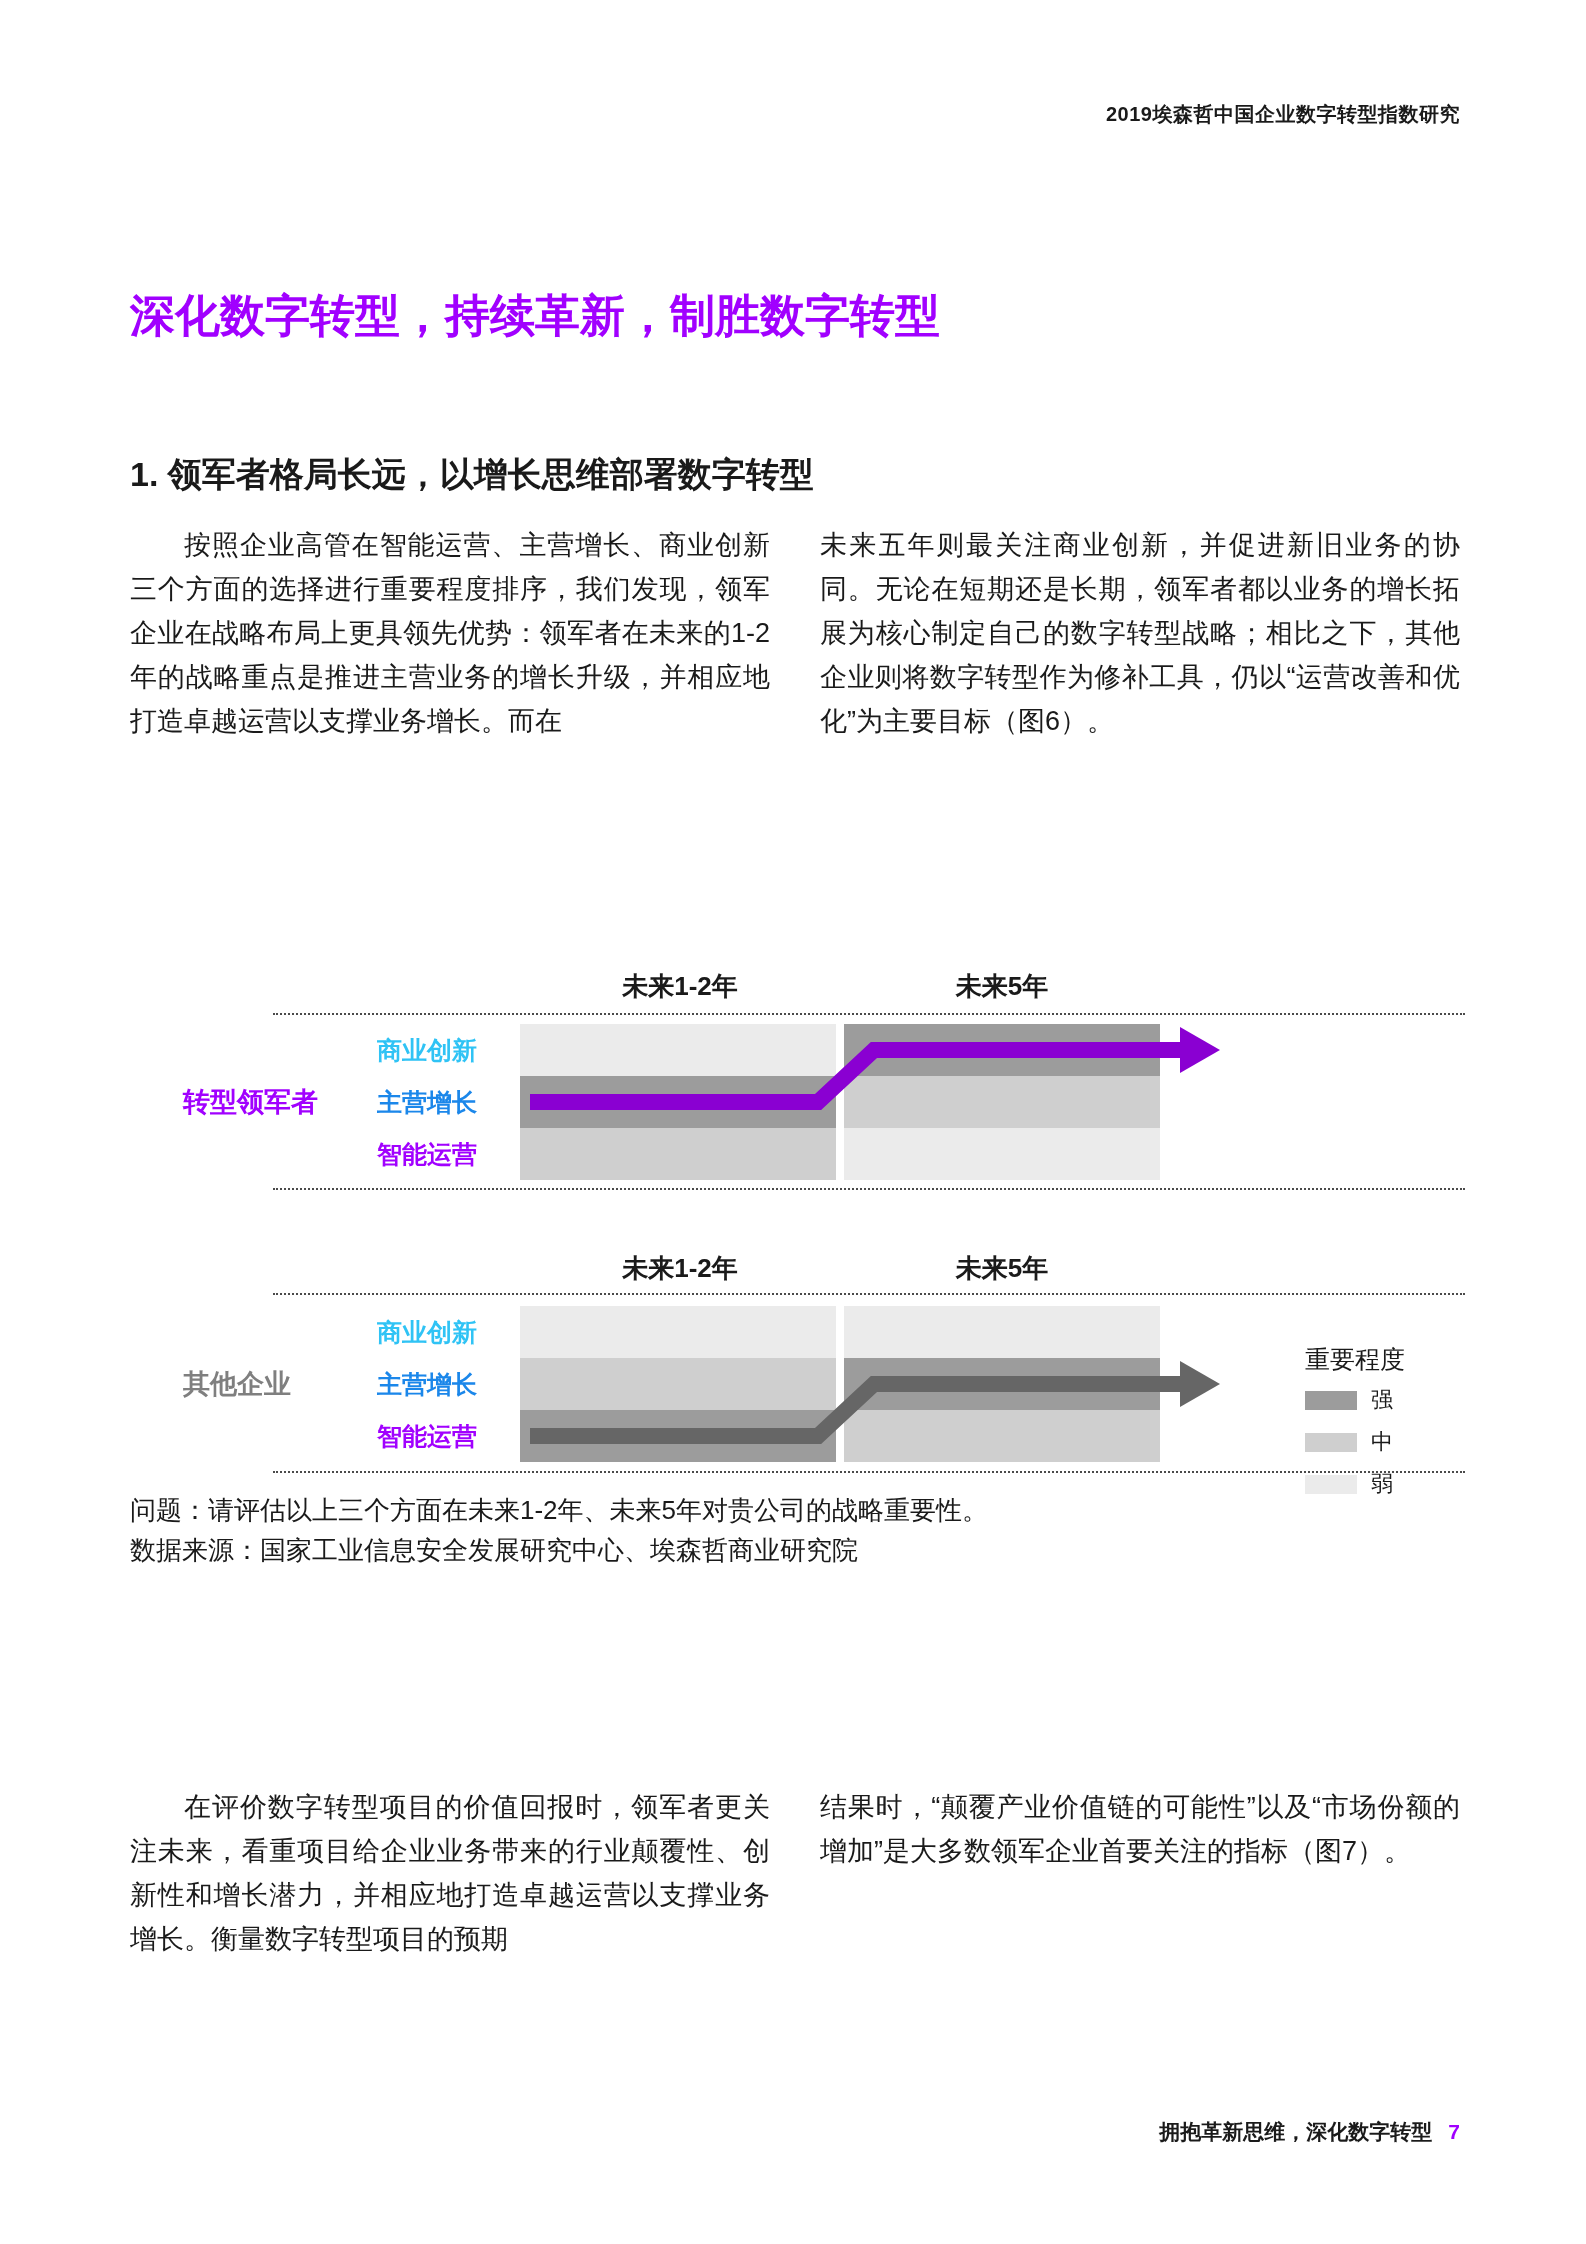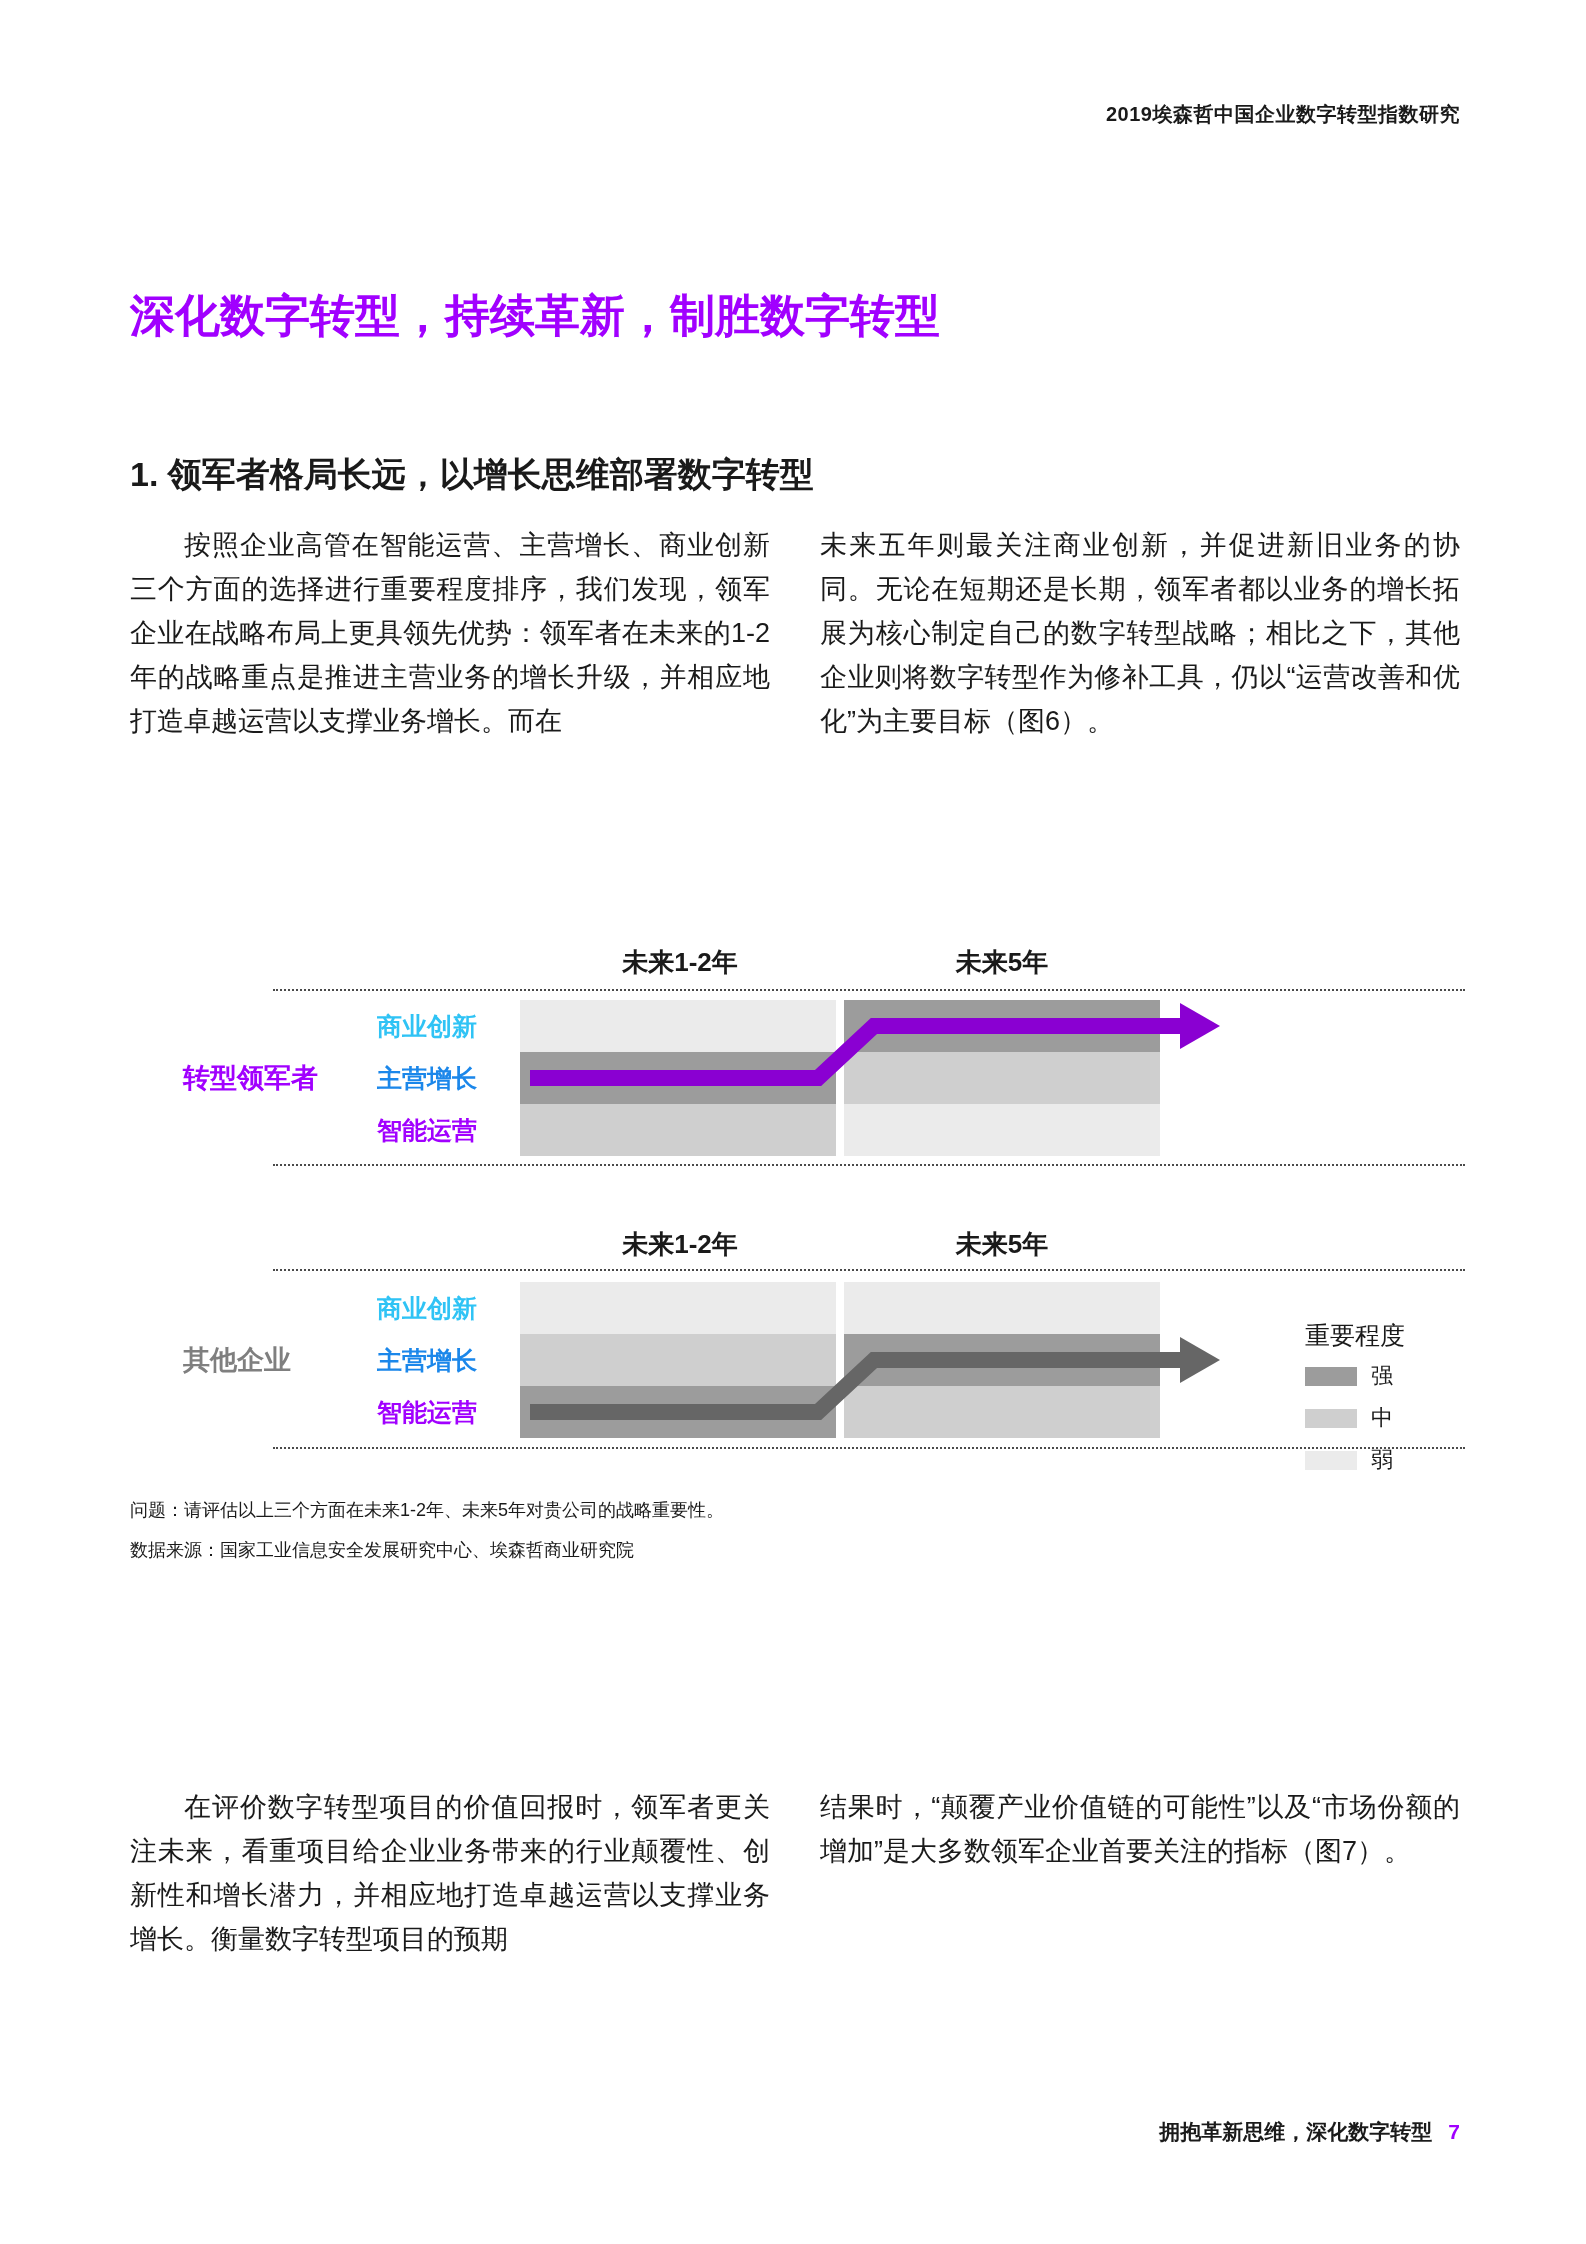--- a/index.html
+++ b/index.html
@@ -10,32 +10,32 @@
   .main-title{left:130px;top:288px;font-size:45px;font-weight:800;line-height:1.25;}
   .sec-heading{left:130px;font-size:34px;font-weight:800;line-height:1.3;}
   .sec1-heading{top:452px;}
   .sec2-heading{top:1698px;}
   .body-cols{left:130px;width:1330px;display:flex;gap:50px;}
   .body-cols.s1{top:523px;}
   .body-cols.s2{top:1785px;}
   .body-col{width:640px;font-size:27px;line-height:44px;text-align:justify;}
   .indent{text-indent:2em;}
   .fig-title{left:130px;top:845px;font-size:24px;font-weight:700;}
-  .figure{left:130px;top:939px;width:1330px;height:540px;}
+  .figure{left:130px;top:963px;width:1330px;height:540px;}
   .dotted{position:absolute;left:143px;width:1192px;height:0;border-top:2px dotted #4a4a4a;}
   .col-header{position:absolute;width:320px;text-align:center;font-size:26px;font-weight:700;}
   .cell{position:absolute;width:316px;height:52px;}
   .row-label{position:absolute;left:247px;height:52px;line-height:52px;font-size:25px;font-weight:700;}
   .group-label{position:absolute;left:53px;height:52px;line-height:52px;font-size:27px;font-weight:700;}
   .legend-title{position:absolute;left:1175px;top:380px;font-size:25px;color:#1a1a1a;}
   .legend-items{position:absolute;left:1175px;top:422px;}
   .legend-item{display:flex;align-items:center;gap:14px;margin-bottom:12px;}
   .legend-swatch{width:52px;height:19px;}
   .legend-label{font-size:22px;}
-  .notes{left:130px;top:1490px;font-size:18px;line-height:40px;}
+  .notes{left:130px;top:1490px;font-size:26px;line-height:40px;}
   .footer{top:2118px;right:126px;display:flex;gap:16px;font-size:21px;font-weight:700;align-items:baseline;}
   svg{display:block;}
 </style>
 </head>
 <body>
 
 <div class="page">
 
   <div class="abs doc-header">2019埃森哲中国企业数字转型指数研究</div>
 

